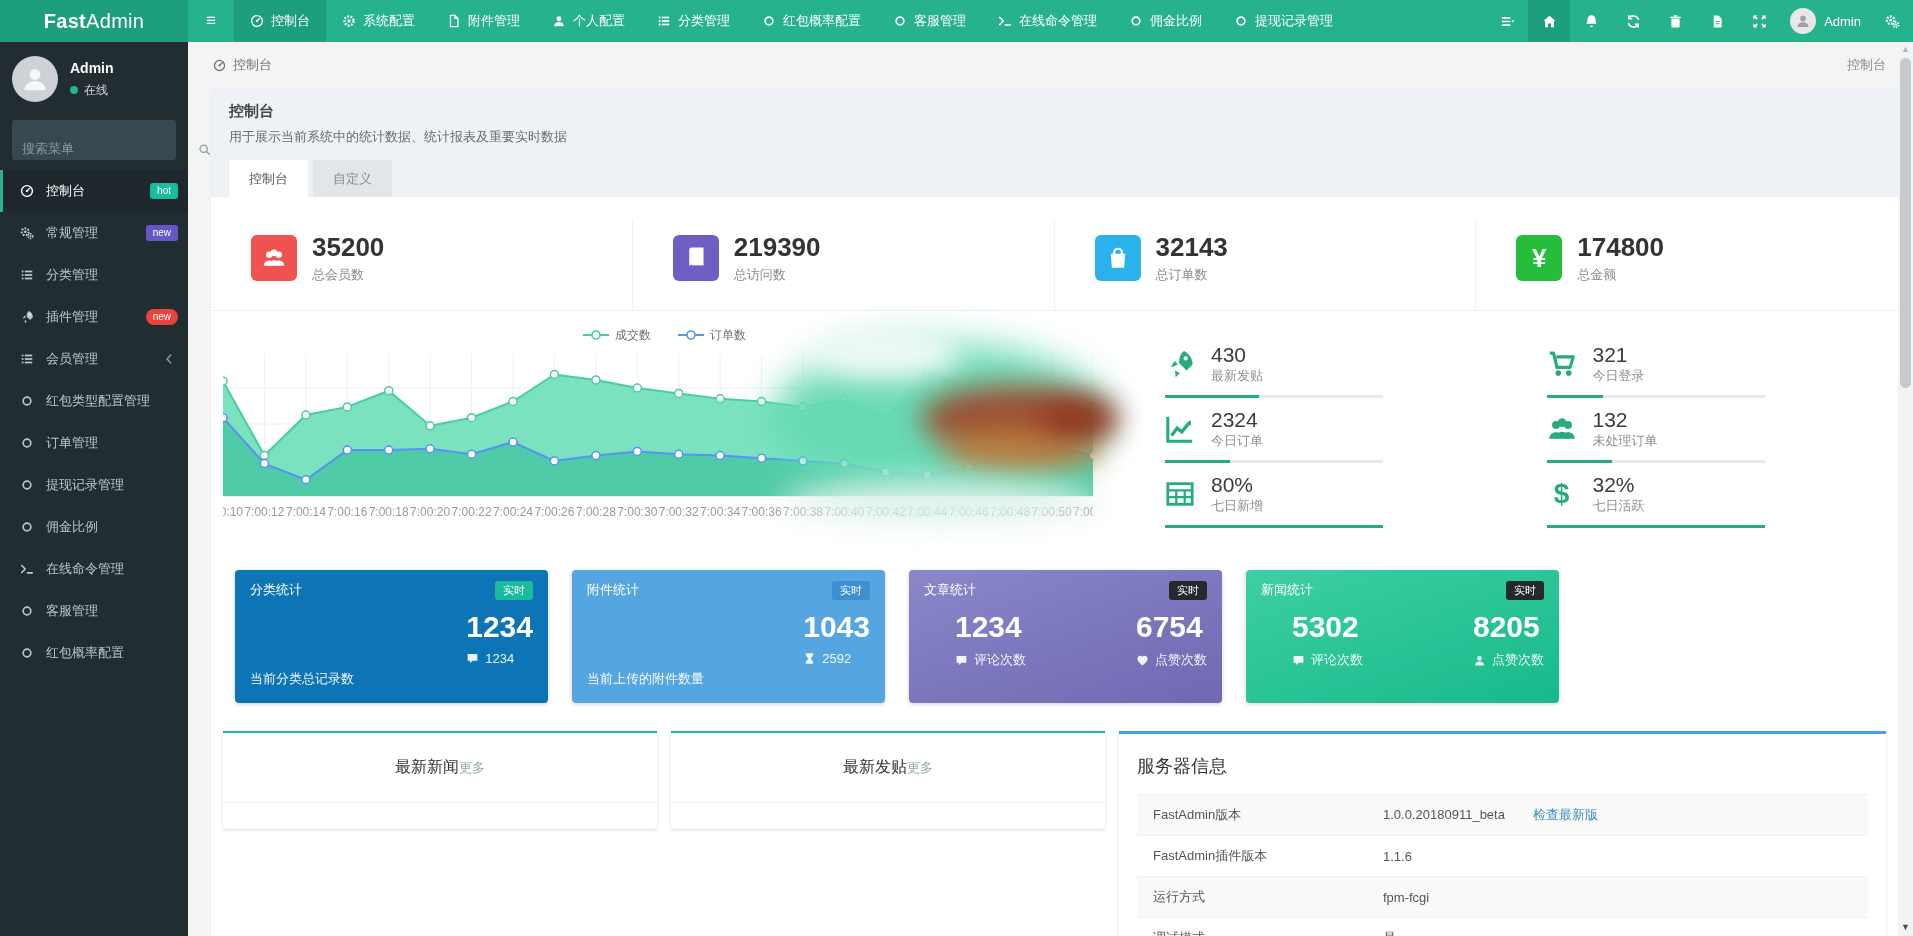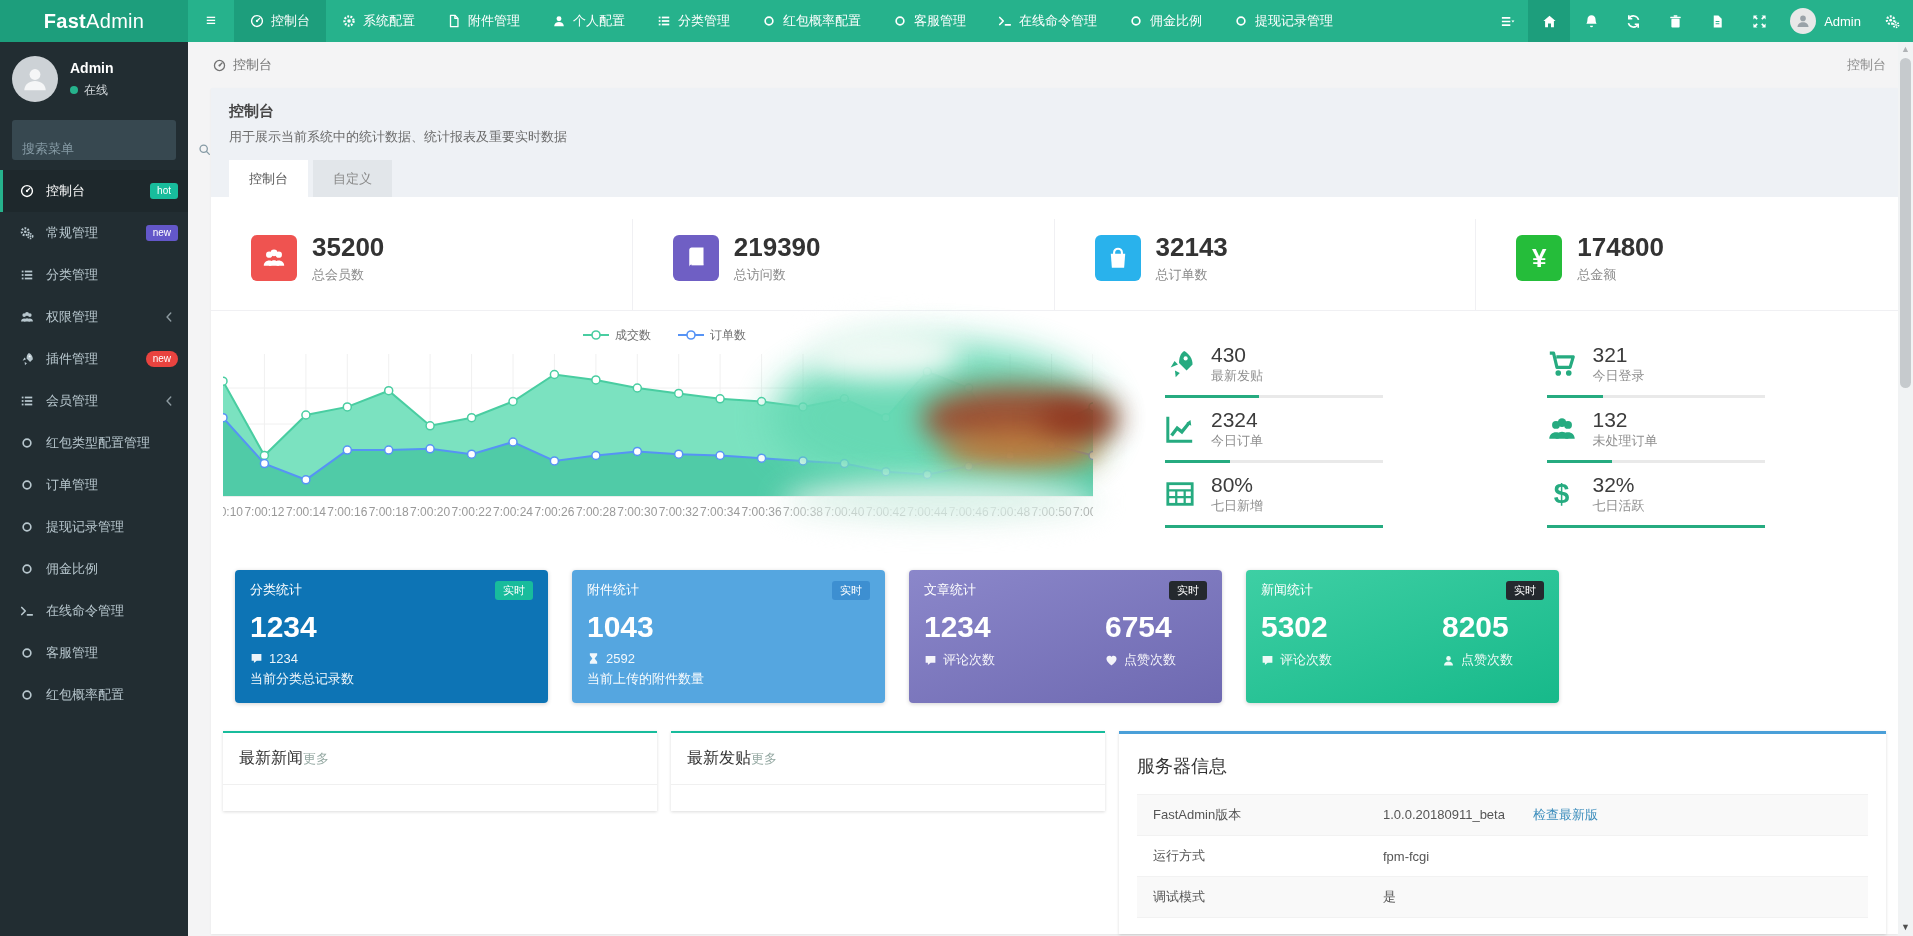--- a/index.html
+++ b/index.html
@@ -84,32 +84,32 @@
   .mini-value { font-size:21px; color:#3c3c3c; line-height:1.15; }
   .mini-label { font-size:13px; color:#8f8f8f; }
   .mini-bar { height:3px; background:#e9e9e9; margin-top:10px; width:218px; }
   .mini-bar-fill { height:3px; background:#26ab80; }
 
   
   .cards-row { display:flex; gap:24px; padding:42px 24px 16px 24px; }
   .s-card { width:313px; height:133px; border-radius:4px; color:#fff; padding:11px 15px; position:relative; box-shadow:0 1px 4px rgba(0,0,0,.18); }
   .s-card-head { display:flex; justify-content:space-between; align-items:flex-start; font-size:13px; }
   .rt-badge { font-size:11px; padding:2px 8px; border-radius:3px; }
-  .s-nums { display:flex; gap:110px; }
+  .s-nums { display:flex; gap:110px;justify-content:flex-end; }
   .s-num { font-size:30px; font-weight:bold; margin-top:9px; line-height:1.2; }
   .s-sub { display:flex; align-items:center; gap:6px; font-size:13px; margin-top:6px; opacity:.92; }
   .s-sub .icon { font-size:13px; }
   .s-label { font-size:13px; margin-top:4px; opacity:.95; }
 
   
   .panels-row { display:flex; gap:14px; padding:12px 12px 0 12px; align-items:flex-start; }
   .panel { background:#fff; box-shadow:0 1px 3px rgba(0,0,0,.14); }
   .panel.news { width:434px; border-top:2px solid #18bc9c; }
   .panel.server { flex:1; border-top:3px solid #4a9fd8; padding:16px 18px; }
-  .panel-head { display:flex; justify-content:flex-start; align-items:center; padding:15px 16px; border-bottom:1px solid #f0f0f0; }
+  .panel-head { display:flex; justify-content:center; align-items:center; padding:24px 16px; border-bottom:1px solid #f0f0f0; }
   .panel-title { font-size:16px; color:#333; }
   .more-link { font-size:13px; color:#94a8a2; cursor:pointer; }
   .panel-body-empty { height:26px; }
   .server-title { font-size:18px; color:#333; padding:4px 0 16px; }
   table.server-table { width:100%; border-collapse:collapse; }
   .server-table td { font-size:13px; color:#555; padding:11px 10px 11px 16px; border:1px solid #f2f2f2; border-left:none; border-right:none; }
   .server-table tr:nth-child(odd) td { background:#f9f9f9; }
   .server-table td.k { width:230px; }
   .server-table a { color:#3c8dbc; text-decoration:none; margin-left:28px; cursor:pointer; }
 
@@ -358,38 +358,20 @@
           <svg viewBox="0 0 16 16">
             <rect x="2" y="3" width="2" height="2" fill="currentColor"></rect>
             <rect x="5.5" y="3" width="8.5" height="2" fill="currentColor"></rect>
             <rect x="2" y="7" width="2" height="2" fill="currentColor"></rect>
             <rect x="5.5" y="7" width="8.5" height="2" fill="currentColor"></rect>
             <rect x="2" y="11" width="2" height="2" fill="currentColor"></rect>
             <rect x="5.5" y="11" width="8.5" height="2" fill="currentColor"></rect>
           </svg>
         </span>
         <span class="side-label">分类管理</span>
-      </li>
-      <li class="side-item">
-        <span class="icon">
-          <svg viewBox="0 0 16 16">
-            <circle cx="4.8" cy="5.8" r="2.1" fill="currentColor"></circle>
-            <circle cx="11.2" cy="5.8" r="2.1" fill="currentColor"></circle>
-            <circle cx="8" cy="4.6" r="2.3" fill="currentColor"></circle>
-            <path d="M1.2 13.2c0-2.1 1.6-3.5 3.6-3.5 1 0 1.9.35 2.5 1-.6.7-1 1.5-1.1 2.5z" fill="currentColor"></path>
-            <path d="M14.8 13.2c0-2.1-1.6-3.5-3.6-3.5-1 0-1.9.35-2.5 1 .6.7 1 1.5 1.1 2.5z" fill="currentColor"></path>
-            <path d="M4.6 13.2c0-2.2 1.5-3.7 3.4-3.7s3.4 1.5 3.4 3.7z" fill="currentColor"></path>
-          </svg>
-        </span>
-        <span class="side-label">权限管理</span>
-        <span class="side-arrow icon">
-          <svg viewBox="0 0 16 16">
-            <path d="M10 3.5L5.8 8 10 12.5" fill="none" stroke="currentColor" stroke-width="1.6" stroke-linecap="round"></path>
-          </svg>
-        </span>
       </li>
       <li class="side-item">
         <span class="icon">
           <svg viewBox="0 0 16 16">
             <path fill="currentColor" d="M10.2 1c2.7 1.4 4.5 4.1 4.5 7.2l-3.2 3.2-4-4C7.5 4.5 8.2 2.4 10.2 1z"></path>
             <path fill="currentColor" d="M6.9 8.3L3 9.9l2.1-3.5zM7.9 12.8l-2.2 2.2-.4-3.6z"></path>
             <circle cx="11" cy="5" r="1.1" fill="#fff"></circle>
           </svg>
         </span>
         <span class="side-label">插件管理</span>
@@ -911,20 +893,24 @@
         </div>
         <div class="panel server">
           <div class="server-title">服务器信息</div>
           <table class="server-table">
               <tbody id="server-rows">
                 <tr>
                   <td class="k">FastAdmin版本</td>
                   <td>1.0.0.20180911_beta<a>检查最新版</a></td>
                 </tr>
                 <tr>
+                  <td class="k">FastAdmin插件版本</td>
+                  <td>1.1.6</td>
+                </tr>
+                <tr>
                   <td class="k">运行方式</td>
                   <td>fpm-fcgi</td>
                 </tr>
                 <tr>
                   <td class="k">调试模式</td>
                   <td>是</td>
                 </tr>
               </tbody>
             </table>
         </div>

